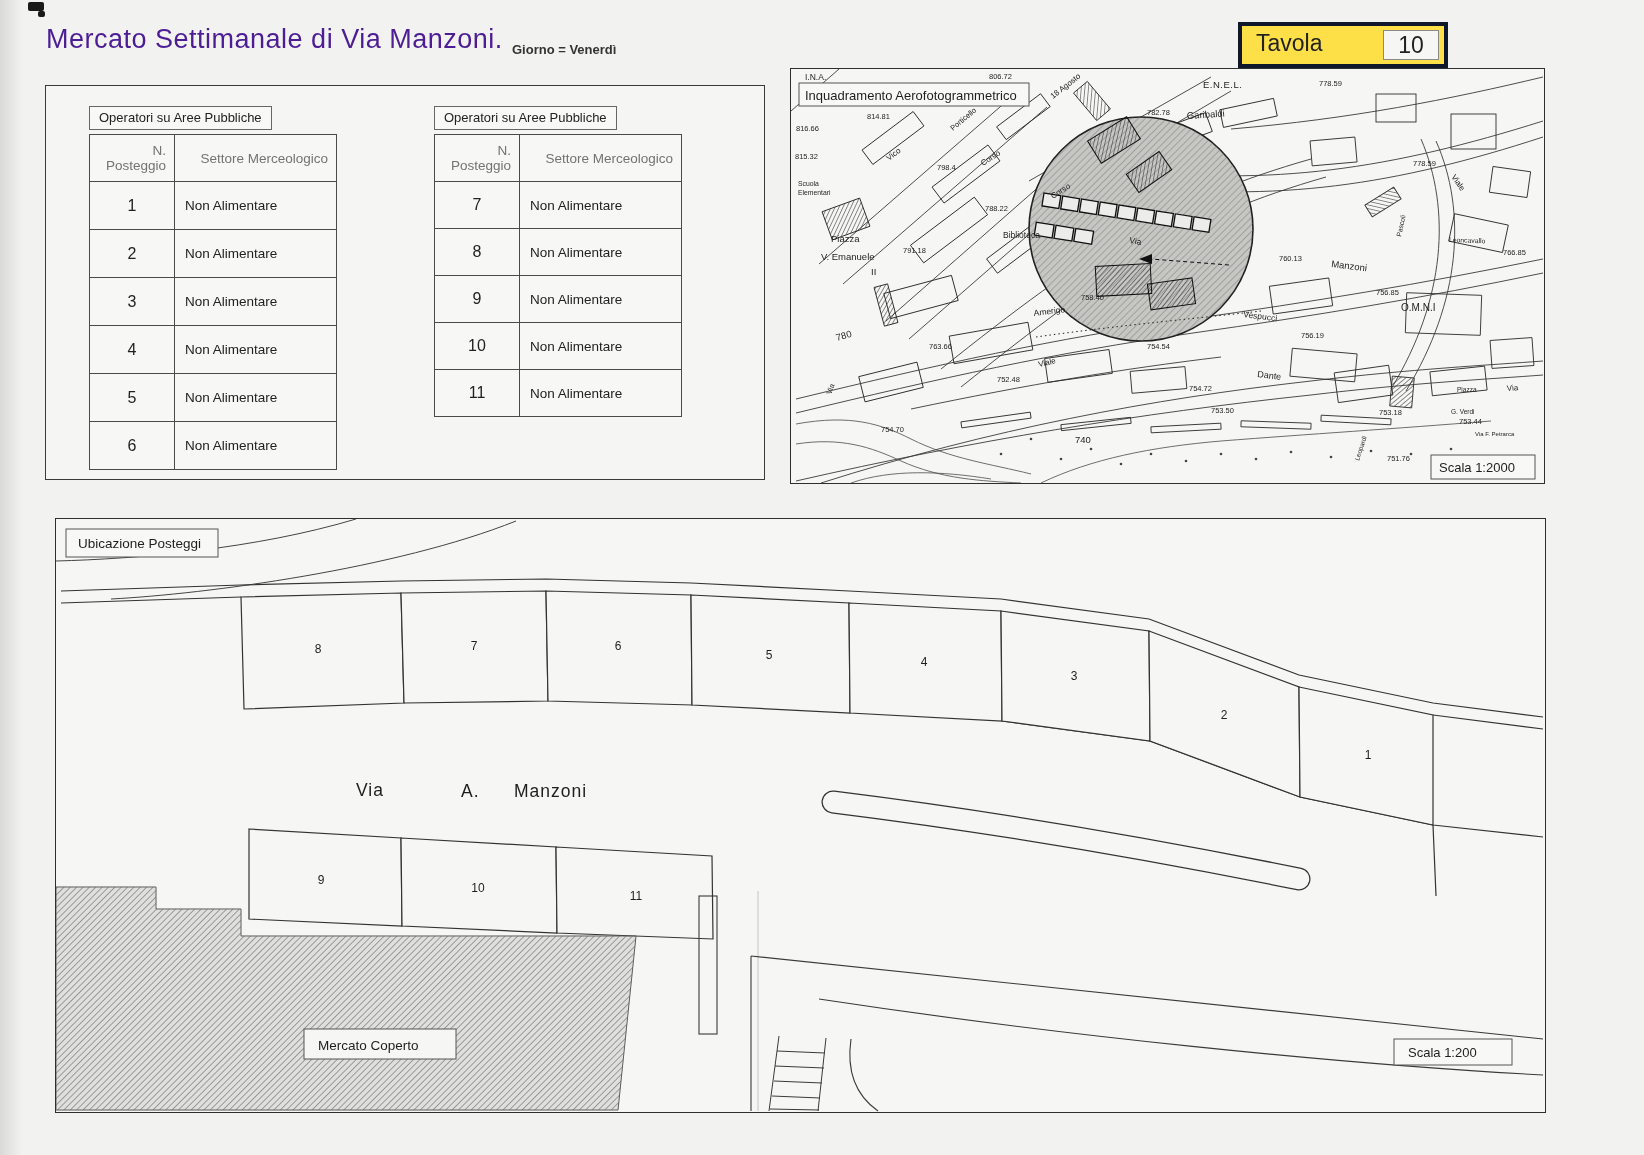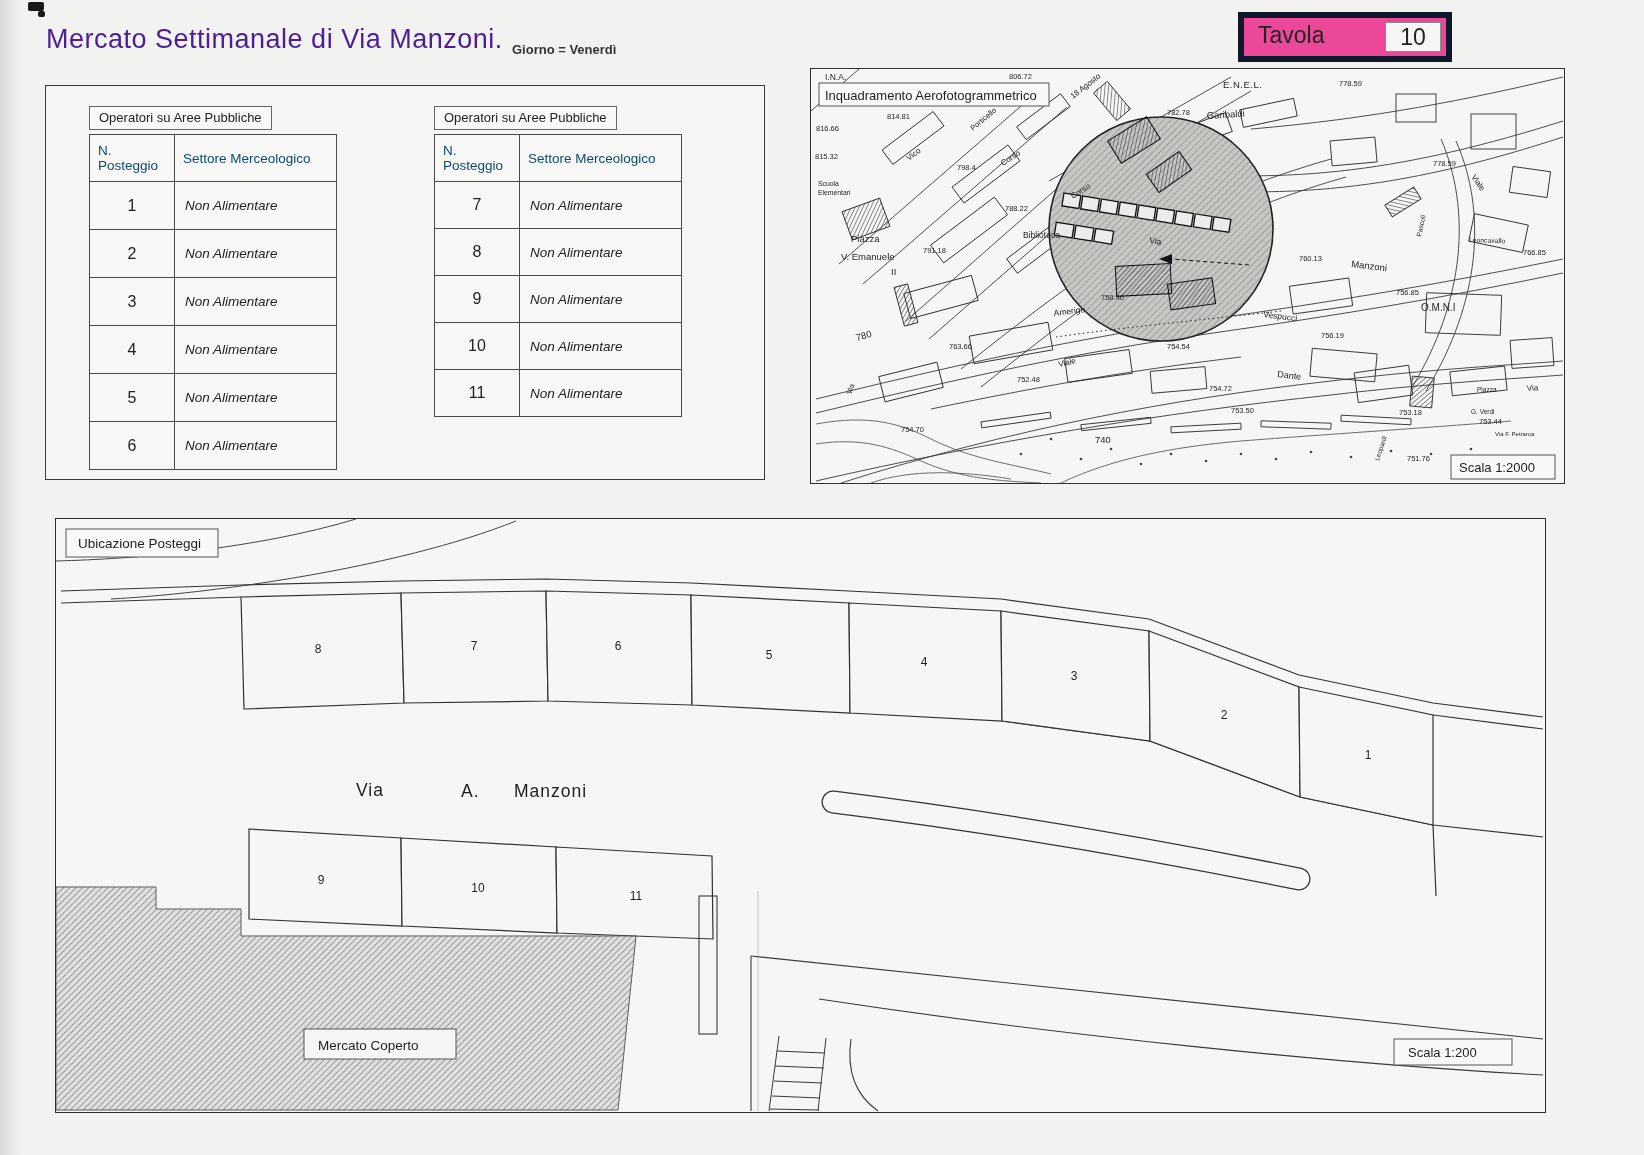--- a/index.html
+++ b/index.html
@@ -8,43 +8,43 @@
     background:#f2f2f0;
     font-family:"Liberation Sans",sans-serif;
     color:#1c1c1c;overflow:hidden;
   }
   .scan-edge{position:absolute;left:0;top:0;width:22px;height:1155px;
     background:linear-gradient(90deg,#d9d9d6,#f2f2f0);}
   .artifact{position:absolute;background:#1a1a1a;border-radius:2px;}
   
   .title{position:absolute;left:46px;top:24px;font-size:27px;letter-spacing:.5px;color:#4c1d95;}
   .subtitle{position:absolute;left:512px;top:42px;font-size:13px;color:#333;font-weight:bold;}
-  .tavola{position:absolute;left:1238px;top:12px;width:202px;height:38px;
-    border:6px solid #0f172a;background:#ec4899;}
+  .tavola{position:absolute;left:1238px;top:22px;width:202px;height:38px;
+    border:4px solid #0f172a;background:#fde047;}
   .tavola .lbl{position:absolute;left:14px;top:4px;font-size:23px;color:#222;}
   .tavola .num{position:absolute;right:5px;top:4px;bottom:4px;width:54px;
     border:1px solid #8a8a8a;font-size:23px;text-align:center;line-height:29px;color:#222;background:#f6f6f4;}
   
   .tables-panel{position:absolute;left:45px;top:85px;width:718px;height:393px;
     border:1.5px solid #3a3a3a;background:#f5f5f3;}
   .op-block{position:absolute;top:20px;}
   .op-block.leftT{left:43px;}
   .op-block.rightT{left:388px;}
   .op-caption{display:inline-block;border:1px solid #666;background:#f8f8f6;
     padding:3px 9px 4px;font-size:13px;color:#222;margin-bottom:4px;}
   table.op{border-collapse:collapse;background:#f7f7f5;}
   table.op th,table.op td{border:1.5px solid #4a4a4a;}
-  table.op th{font-weight:normal;font-size:13.5px;padding:8px 8px;text-align:left;color:#0c4a6e;}
+  table.op th{font-weight:normal;font-size:13.5px;padding:8px 8px;text-align:right;color:#737373;}
   table.op td.n{width:82px;text-align:center;font-size:16px;color:#222;}
-  table.op td.s{width:150px;font-size:13.5px;padding-left:10px;color:#222;font-style:italic;}
+  table.op td.s{width:150px;font-size:13.5px;padding-left:10px;color:#222;}
   .leftT tr.r td{height:45px;}
   .rightT tr.r td{height:44px;}
   
   .map-panel{position:absolute;left:790px;top:68px;width:753px;height:414px;
-    border:1.5px solid #2e2e2e;background:#f6f6f4;margin-left:20px;}
+    border:1.5px solid #2e2e2e;background:#f6f6f4;}
   .plan-panel{position:absolute;left:55px;top:518px;width:1489px;height:593px;
     border:1.5px solid #2e2e2e;background:#f6f6f4;}
   svg{display:block;}
   svg text{font-family:"Liberation Sans",sans-serif;fill:#1e1e1e;}
 </style>
 </head>
 <body>
 
 <div class="scan-edge"></div>
 <div class="artifact" style="left:28px;top:2px;width:16px;height:9px;"></div>

